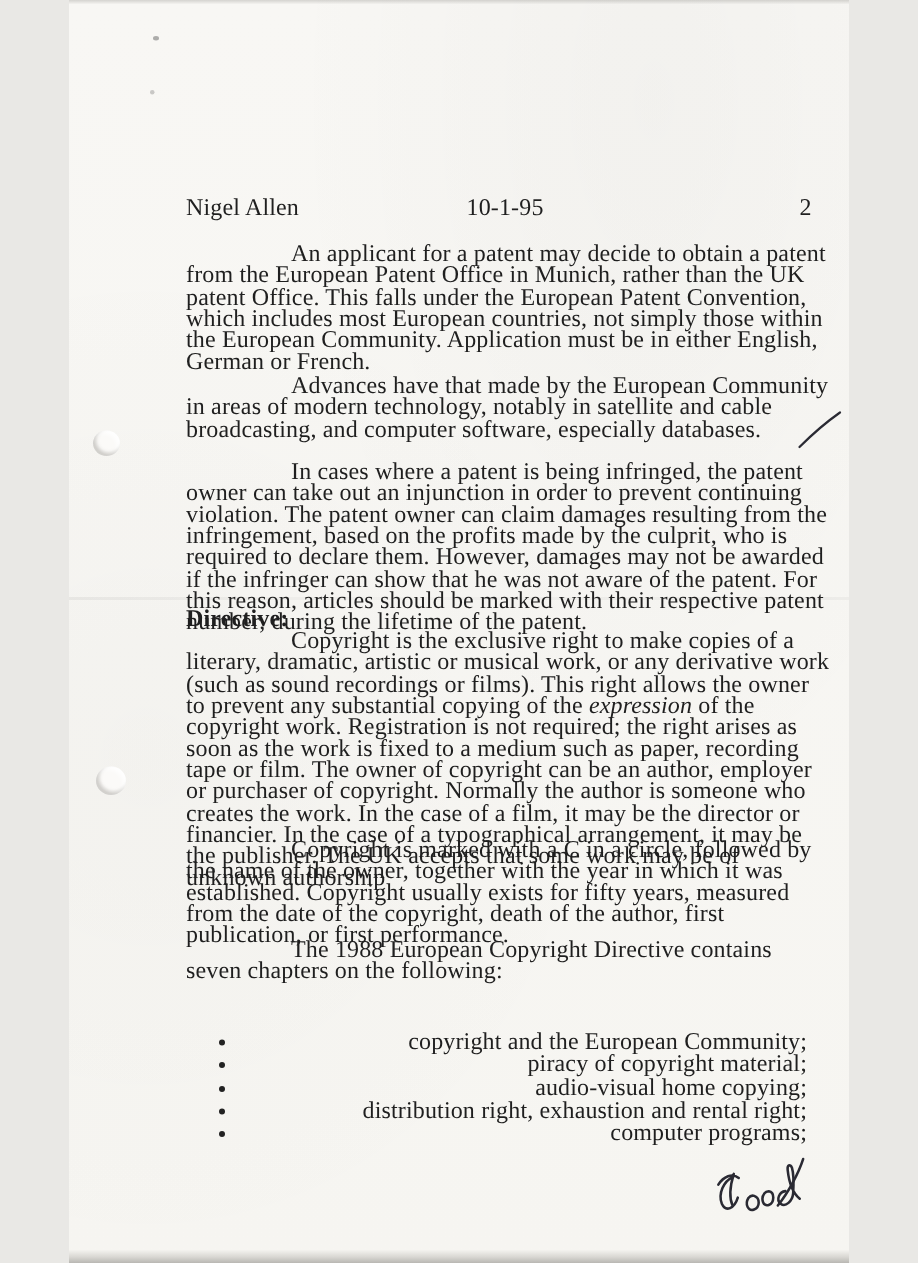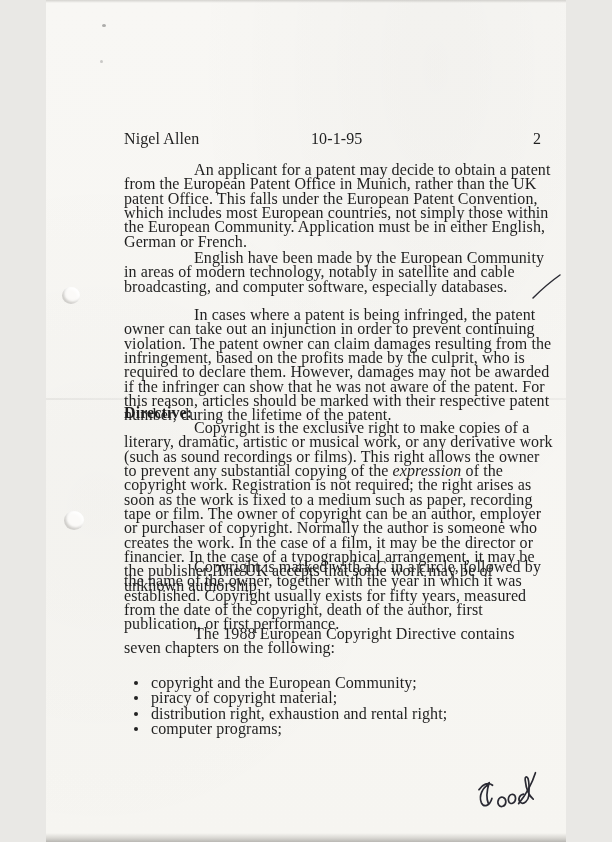--- a/index.html
+++ b/index.html
@@ -25,22 +25,23 @@
   .indent{text-indent:70px;}
   .heading{font-weight:bold;}
   .ital{font-style:italic;}
   
   .hdr span{position:absolute;top:0;white-space:nowrap;}
   .hdr .author{left:0;}
   .hdr .date{left:187px;}
   .hdr .pageno{left:409px;}
   
   ul.bullets{
-    list-style:none;margin:4px;padding:0;
+    list-style:none;margin:16px;padding:0;
     line-height:15.3px;
+    text-align:right;
   }
   ul.bullets li{position:relative;padding-left:23px;}
   ul.bullets li::before{
     content:"";
     position:absolute;left:6px;top:6px;
     width:4px;height:4px;border-radius:50%;
     background:#222;
   }
   
   .edge-top{position:absolute;left:0;top:0;width:612px;height:3px;
@@ -84,38 +85,39 @@
   <div class="speck speck3"></div>
 
   <div class="block hdr" style="top:132px;">
     <span class="author">Nigel Allen</span>
     <span class="date">10-1-95</span>
     <span class="pageno">2</span>
   </div>
 
   <div class="block indent" style="top:163px;">An applicant for a patent may decide to obtain a patent from the European Patent Office in Munich, rather than the UK patent Office. This falls under the European Patent Convention, which includes most European countries, not simply those within the European Community. Application must be in either English, German or French.</div>
 
-  <div class="block indent" style="top:251px;">English have been made by the European Community in areas of modern technology, notably in satellite and cable broadcasting, and computer software, especially databases.</div>
+  <div class="block indent" style="top:251px;">Advances have that made by the European Community in areas of modern technology, notably in satellite and cable broadcasting, and computer software, especially databases.</div>
 
   <div class="block indent" style="top:308px;">In cases where a patent is being infringed, the patent owner can take out an injunction in order to prevent continuing violation. The patent owner can claim damages resulting from the infringement, based on the profits made by the culprit, who is required to declare them. However, damages may not be awarded if the infringer can show that he was not aware of the patent. For this reason, articles should be marked with their respective patent number, during the lifetime of the patent.</div>
 
   <div class="block heading" style="top:406px;">Directive:</div>
 
   <div class="block indent" style="top:421px;">
     <span>Copyright is the exclusive right to make copies of a literary, dramatic, artistic or musical work, or any derivative work (such as sound recordings or films). This right allows the owner to prevent any substantial copying of the </span><span class="ital">expression</span><span> of the copyright work. Registration is not required; the right arises as soon as the work is fixed to a medium such as paper, recording tape or film. The owner of copyright can be an author, employer or purchaser of copyright. Normally the author is someone who creates the work. In the case of a film, it may be the director or financier. In the case of a typographical arrangement, it may be the publisher. The UK accepts that some work may be of unknown authorship</span>
   </div>
 
   <div class="block indent" style="top:560px;font-family:Liberation Serif, serif;">Copyright is marked with a C in a circle, followed by the name of the owner, together with the year in which it was established. Copyright usually exists for fifty years, measured from the date of the copyright, death of the author, first publication, or first performance.</div>
 
   <div class="block indent" style="top:627px;">The 1988 European Copyright Directive contains seven chapters on the following:</div>
 
   <div class="block" style="top:671px;">
     <ul class="bullets">
       <li>copyright and the European Community;</li>
       <li>piracy of copyright material;</li>
+      <li>audio-visual home copying;</li>
       <li>distribution right, exhaustion and rental right;</li>
       <li>computer programs;</li>
     </ul>
   </div>
 
   <svg class="penmark tick" width="34" height="30" viewBox="0 0 34 30">
     <path d="M3,26 C10,19 20,10 30,3" fill="none" stroke="#2a2a33" stroke-width="1.5" stroke-linecap="round"></path>
   </svg>
 
   <div class="penmark note">

